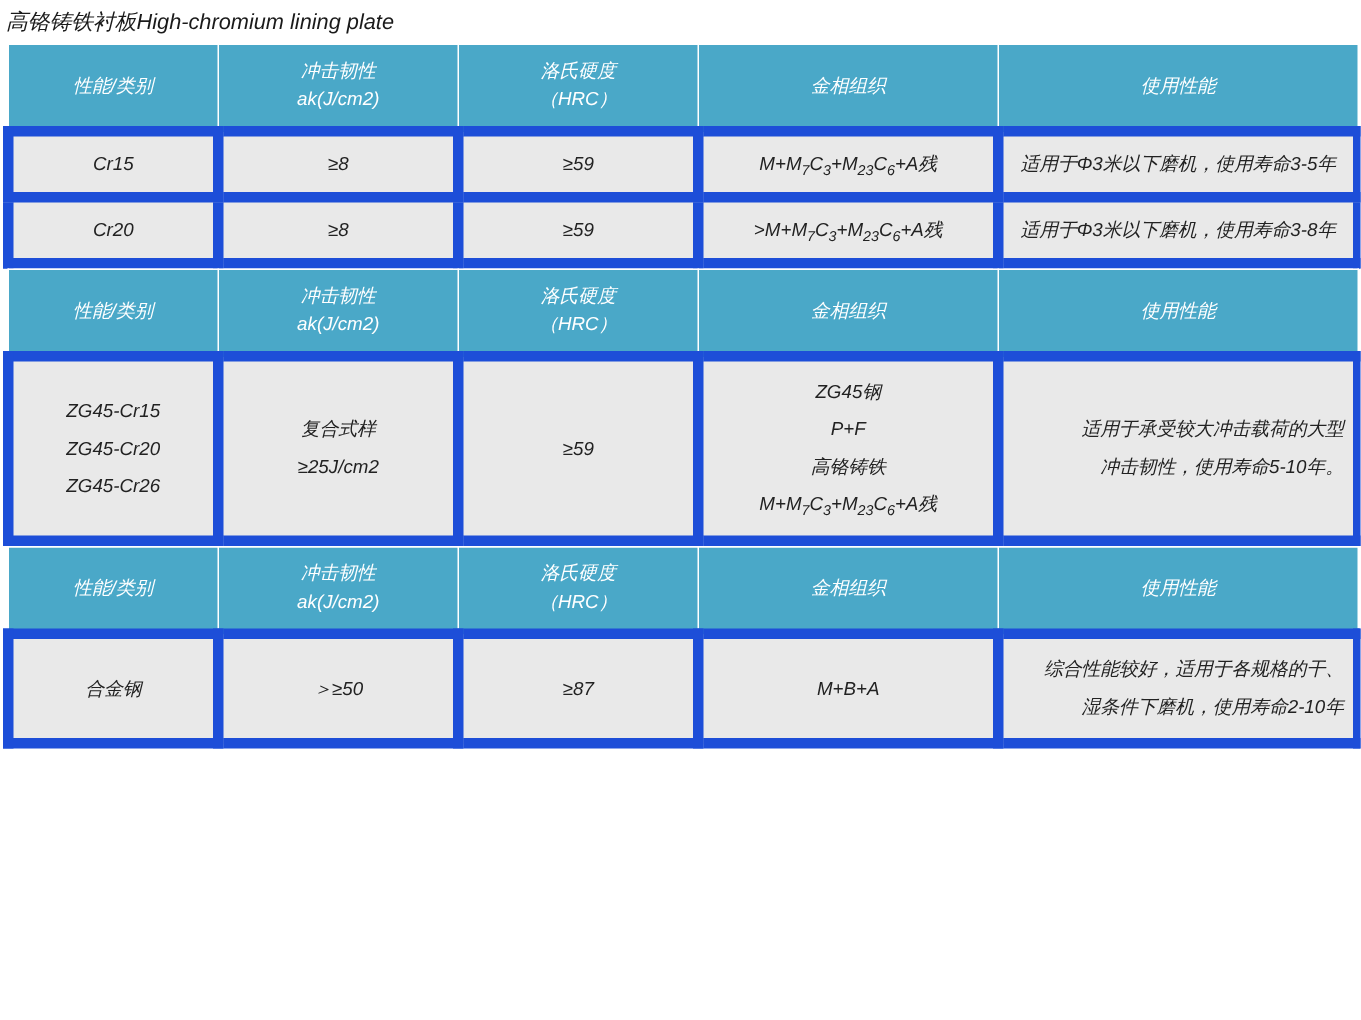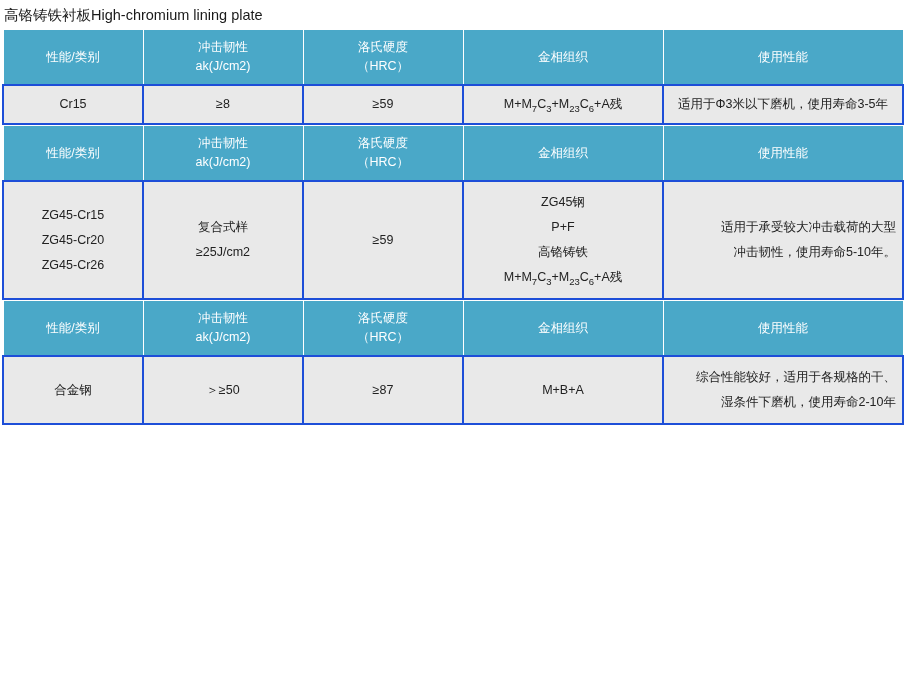--- a/index.html
+++ b/index.html
@@ -12,20 +12,21 @@
     background: #ffffff;
     font-family: "Liberation Sans", sans-serif;
     font-size: 13px;
     color: #333333;
     overflow: hidden;
   }
   .page {
     width: 907px;
     padding: 0;
     box-sizing: border-box;
+    font-style: italic;
   }
   .section-title {
     font-size: 14.5px;
     color: #1a1a1a;
     padding: 6px 4px 5px 4px;
     line-height: 18px;
     white-space: nowrap;
   }
   table.spec {
     width: 900px;
@@ -39,21 +40,21 @@
     font-weight: normal;
     font-size: 12.5px;
     border: 1px solid #ffffff;
     padding: 8px 4px;
     line-height: 19px;
     text-align: center;
     vertical-align: middle;
   }
   table.spec td {
     background: #e9e9e9;
-    border: 2px solid #1d4ed8;
+    border: 7px solid #1d4ed8;
     padding: 8px 6px;
     font-size: 12.5px;
     color: #222222;
     line-height: 21px;
     text-align: center;
     vertical-align: middle;
   }
   td.usage {
     color: #2f7f4f;
     text-align: left;
@@ -114,20 +115,27 @@
       </tr>
     </thead>
     <tbody>
       <tr>
         <td>Cr15</td>
         <td>≥8</td>
         <td>≥59</td>
         <td><span>M+M</span><span class="sub">7</span><span>C</span><span class="sub">3</span><span>+M</span><span class="sub">23</span><span>C</span><span class="sub">6</span><span>+A残</span></td>
         <td class="usage">适用于Φ3米以下磨机，使用寿命3-5年</td>
       </tr>
+      <tr>
+        <td>Cr20</td>
+        <td>≥8</td>
+        <td>≥59</td>
+        <td><span>&gt;M+M</span><span class="sub">7</span><span>C</span><span class="sub">3</span><span>+M</span><span class="sub">23</span><span>C</span><span class="sub">6</span><span>+A残</span></td>
+        <td class="usage">适用于Φ3米以下磨机，使用寿命3-8年</td>
+      </tr>
     </tbody>
   </table>
 
   <table class="spec">
     <colgroup>
       <col class="col1">
         <col class="col2">
         <col class="col3">
         <col class="col4">
         <col class="col5">

